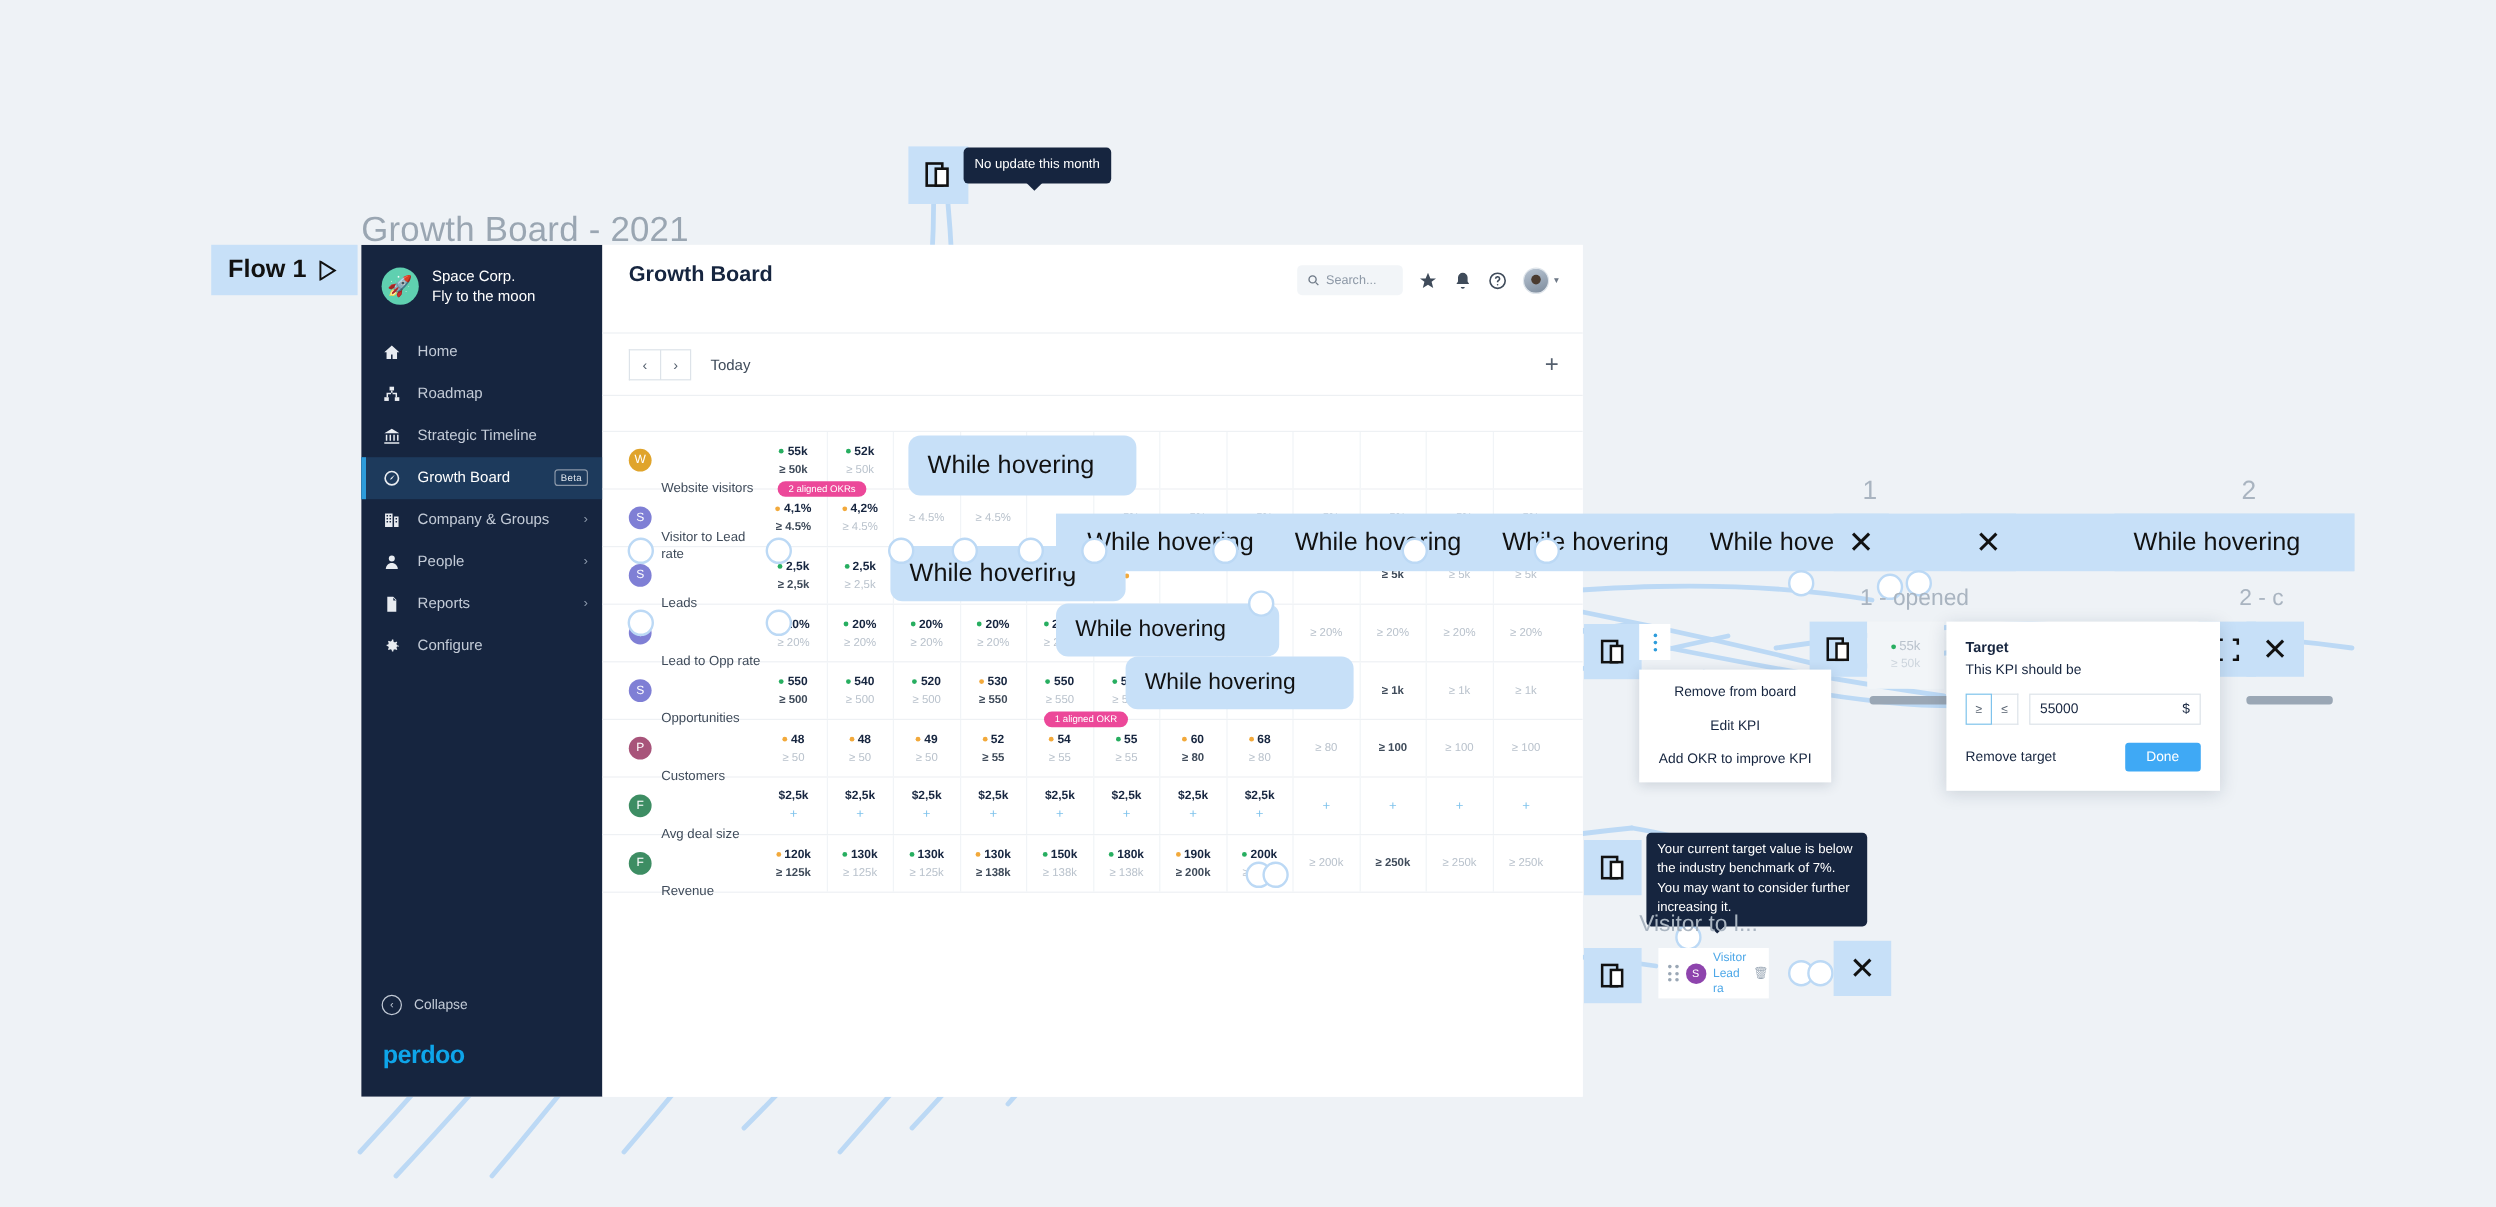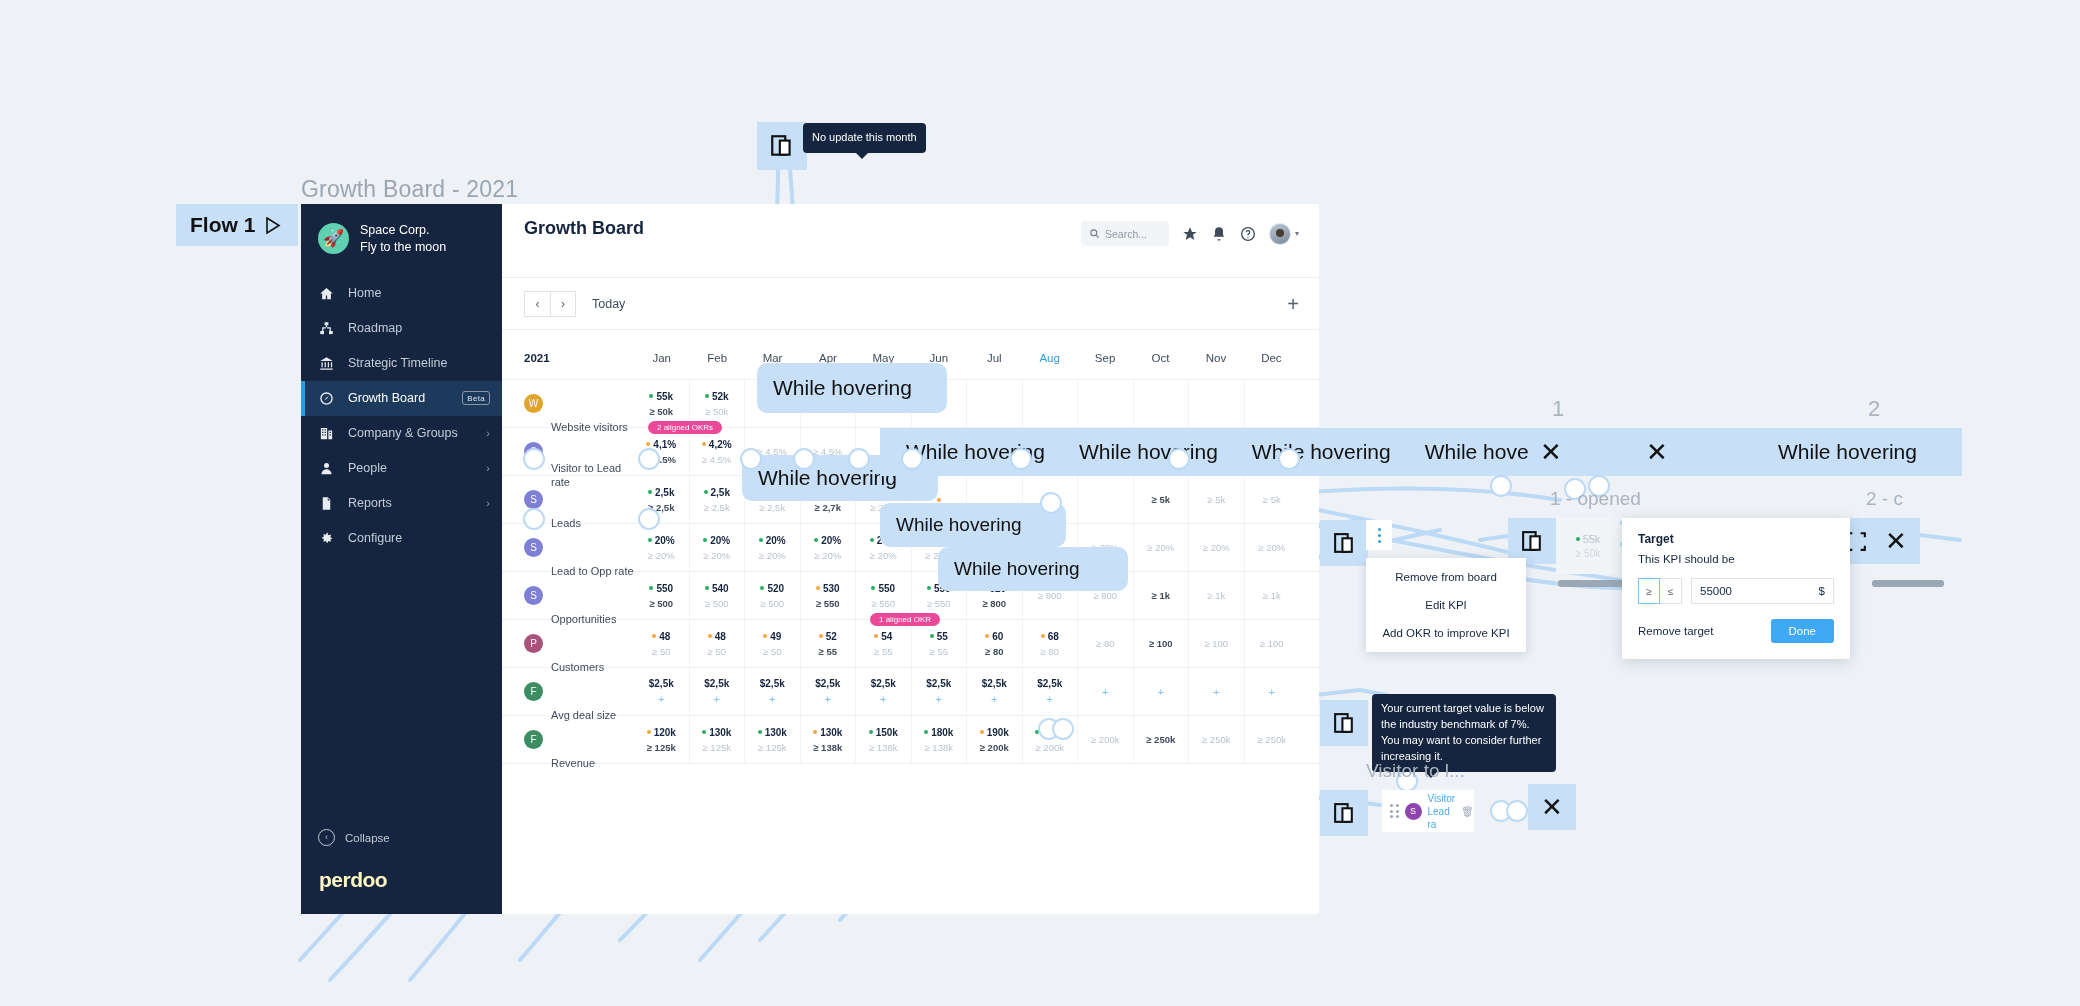--- a/index.html
+++ b/index.html
@@ -26,21 +26,21 @@
     position: absolute; left: 176px; top: 204px;
     width: 122px; height: 42px;
     background: #c7e0f8;
     display: flex; align-items: center; gap: 10px;
     padding-left: 14px;
     font-size: 21px; font-weight: 700; color: #111;
   }
 
   .frame-title {
     position: absolute; left: 301px; top: 176px;
-    font-size: 23px; color: #9aa6b2; letter-spacing: .2px;
+    font-size: 29px; color: #9aa6b2; letter-spacing: .2px;
   }
 
   
   .app {
     position: absolute; left: 301px; top: 204px;
     width: 1018px; height: 710px;
     background: #ffffff;
     display: flex;
     overflow: hidden;
   }
@@ -94,21 +94,21 @@
     font-size: 11.5px; color: #c3cbd7; cursor: pointer;
   }
   .collapse .circ {
     width: 17px; height: 17px; border-radius: 50%;
     border: 1.3px solid #c3cbd7;
     display: flex; align-items: center; justify-content: center;
     font-size: 9px; line-height: 1;
   }
   .brand {
     position: absolute; bottom: 22px; left: 18px;
-    font-size: 21px; font-weight: 700; color: #fef9c3; letter-spacing: -.5px;
+    font-size: 21px; font-weight: 700; color: #0ea5e9; letter-spacing: -.5px;
   }
 
   
   .main { flex: 1; background: #fff; position: relative; min-width: 0; }
 
   .topbar {
     height: 74px; border-bottom: 1px solid #edf0f3;
     padding: 14px 20px 0 22px; position: relative;
   }
   .page-title { font-size: 18px; font-weight: 700; color: #16253f; }
@@ -526,39 +526,20 @@
     </div>
 
     <div class="datebar">
       <button class="navbtn">‹</button>
       <button class="navbtn">›</button>
       <span class="today">Today</span>
       <span class="plusbtn">+</span>
     </div>
 
     <div class="grid">
-      <div class="grid-head">
-        <div class="rowlabel-col">
-          <div class="year">2021</div>
-        </div>
-        <div class="months" id="months-row">
-            <div class="month">Jan</div>
-            <div class="month">Feb</div>
-            <div class="month">Mar</div>
-            <div class="month">Apr</div>
-            <div class="month">May</div>
-            <div class="month">Jun</div>
-            <div class="month">Jul</div>
-            <div class="month current">Aug</div>
-            <div class="month">Sep</div>
-            <div class="month">Oct</div>
-            <div class="month">Nov</div>
-            <div class="month">Dec</div>
-          </div>
-      </div>
       <div class="grid-rows" id="grid-rows">
           <div class="krow">
             <div class="rlabel">
               <span class="kav" style="background: rgb(224, 164, 43);">W</span>
               <span class="kname">Website visitors</span>
             </div>
             <div class="cells">
               <div class="cell">
                 <span class="cval">
                   <span class="dot green"></span>

